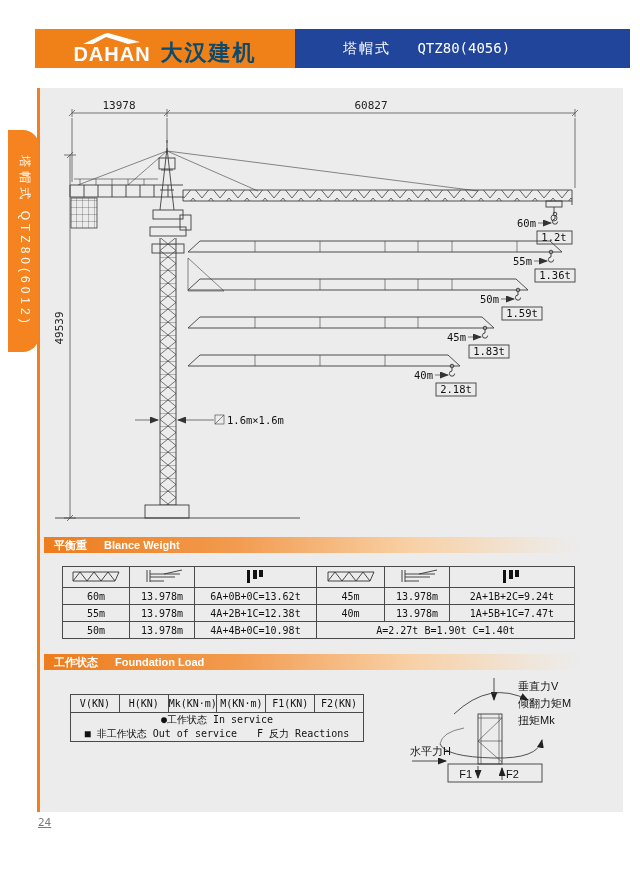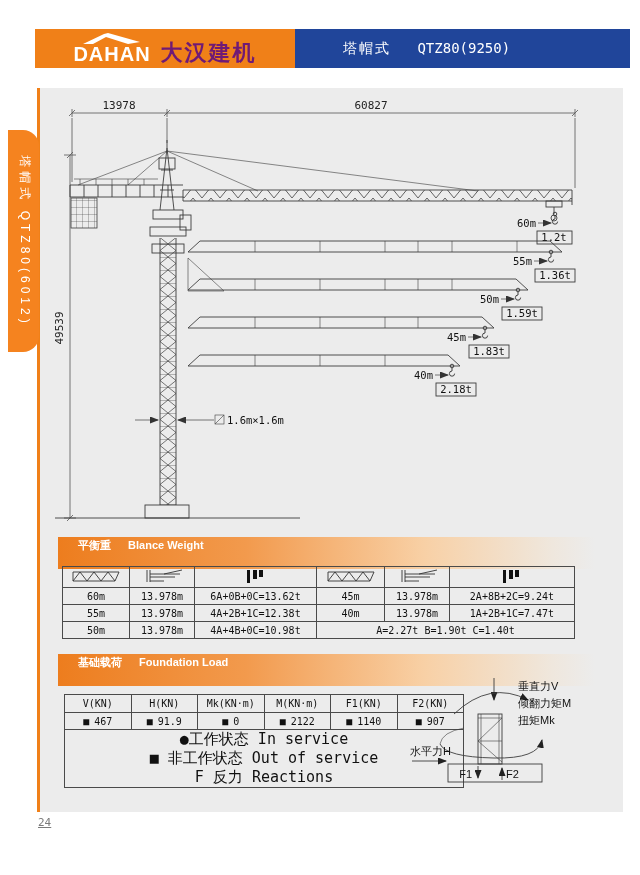--- a/index.html
+++ b/index.html
@@ -6,48 +6,48 @@
   .page{position:relative;width:640px;height:875px;background:#ffffff;overflow:hidden;
         font-family:"Liberation Sans",sans-serif;}
   
   .hdr-orange{position:absolute;left:35px;top:29px;width:260px;height:39px;background:#f08018;
               display:flex;align-items:center;justify-content:center;}
   .hdr-blue{position:absolute;left:295px;top:29px;width:335px;height:39px;background:#20459a;
             display:flex;align-items:center;}
   .logo{display:flex;align-items:flex-end;justify-content:flex-end;}
   .logo-en-wrap{display:flex;flex-direction:column;align-items:center;line-height:1;}
   .logo-en{color:#fff;font-weight:bold;font-size:20px;letter-spacing:1px;font-family:"Liberation Sans",sans-serif;}
-  .logo-cn{color:#701a75;font-weight:bold;font-size:22px;margin-left:10px;letter-spacing:2px;line-height:1;}
+  .logo-cn{color:#0c4a6e;font-weight:bold;font-size:22px;margin-left:10px;letter-spacing:2px;line-height:1;}
   .model-line{color:#fff;font-size:14px;padding-left:48px;font-family:"DejaVu Sans Mono",monospace;}
   .model-line .cn{letter-spacing:2px;margin-right:18px;font-family:Liberation Sans, sans-serif;}
   
   .side-rail{position:absolute;left:37px;top:88px;width:3px;height:724px;background:#f08018;}
   .side-tab{position:absolute;left:8px;top:130px;width:31px;height:222px;background:#f5831f;
             border-radius:0 16px 16px 0;z-index:3;}
   .side-tab span{position:absolute;left:50%;top:50%;transform:translate(-50%,-50%) rotate(90deg);
             white-space:nowrap;color:#fff;font-size:12px;letter-spacing:4px;}
   
   .canvas{position:absolute;left:40px;top:88px;width:583px;height:724px;background:#ececec;}
   .crane-svg{position:absolute;left:40px;top:88px;}
   
-  .sec-bar{position:absolute;left:58px;width:537px;height:32px;line-height:16px;color:#fff;
-           font-size:11px;font-weight:bold;padding-left:20px;box-sizing:border-box;
+  .sec-bar{position:absolute;left:44px;width:537px;height:16px;line-height:16px;color:#fff;
+           font-size:11px;font-weight:bold;padding-left:10px;box-sizing:border-box;
            background:linear-gradient(90deg,#ed7d1e 0%,#f29a4d 35%,#f8d0a5 68%,#efe7dd 92%,#ececec 100%);}
   .sec-bar .en{margin-left:14px;font-weight:bold;}
   
   table{border-collapse:collapse;table-layout:fixed;}
   td{border:1px solid #4a4a4a;text-align:center;vertical-align:middle;padding:0;
      font:10px "DejaVu Sans Mono",monospace;color:#111;}
   .bw-table{position:absolute;left:62px;top:566px;width:512px;}
   .bw-table tr.icons td{height:20px;}
   .bw-table tr.vals td{height:16px;}
-  .fl-table{position:absolute;left:64px;top:694px;width:400px;}
+  .fl-table{position:absolute;left:70px;top:694px;width:294px;}
   .fl-table tr.hd td{height:17px;}
   .fl-table tr.vals td{height:16px;}
-  .fl-table tr.legend td{height:18px;font-size:15px;}
+  .fl-table tr.legend td{height:18px;font-size:10px;}
   .fl-table .mk{margin-right:5px;}
   .legend-part{margin:0 7px;white-space:nowrap;}
   .fnd-svg{position:absolute;left:410px;top:664px;}
   .pagenum{position:absolute;left:38px;top:816px;font:11px "DejaVu Sans Mono",monospace;color:#7a7a7a;text-decoration:underline;}
   
   .ln{stroke:#3d3d3d;stroke-width:0.9;fill:none;}
   .thin{stroke:#3d3d3d;stroke-width:0.6;fill:none;}
   .dimln{stroke:#555;stroke-width:0.8;fill:none;}
   text.dim{font:11px "DejaVu Sans Mono",monospace;fill:#222;}
   text.lbl{font:10.5px "DejaVu Sans Mono",monospace;fill:#111;}
@@ -65,21 +65,21 @@
           <polygon points="0,11 21,1 25,0 57,9 45,11 23,4 10,11" fill="#ffffff"></polygon>
         </svg>
         <span class="logo-en">DAHAN</span>
       </div>
       <span class="logo-cn">大汉建机</span>
     </div>
   </div>
   <div class="hdr-blue">
     <div class="model-line">
       <span class="cn">塔帽式</span>
-      <span>QTZ80(9250)</span>
+      <span>QTZ80(4056)</span>
     </div>
   </div>
 
   <div class="side-rail"></div>
   <div class="side-tab">
     <span>塔帽式 QTZ80(6012)</span>
   </div>
 
   <div class="canvas"></div>
 
@@ -250,61 +250,53 @@
               <rect x="13" y="1" width="4" height="7" fill="#111"></rect>
             </svg>
       </td>
     </tr>
     <tr class="vals">
       <td>60m</td>
       <td>13.978m</td>
       <td>6A+0B+0C=13.62t</td>
       <td>45m</td>
       <td>13.978m</td>
-      <td>2A+8B+2C=9.24t</td>
+      <td>2A+1B+2C=9.24t</td>
     </tr>
     <tr class="vals">
       <td>55m</td>
       <td>13.978m</td>
       <td>4A+2B+1C=12.38t</td>
       <td>40m</td>
       <td>13.978m</td>
-      <td>1A+2B+1C=7.47t</td>
+      <td>1A+5B+1C=7.47t</td>
     </tr>
     <tr class="vals">
       <td>50m</td>
       <td>13.978m</td>
       <td>4A+4B+0C=10.98t</td>
       <td colspan="3">A=2.27t B=1.90t C=1.40t</td>
     </tr>
   </tbody>
     </table>
 
   <div class="sec-bar" style="top:654px;">
-    <span>基础载荷</span>
+    <span>工作状态</span>
     <span class="en">Foundation Load</span>
   </div>
 
   <table class="fl-table">
     <tbody>
         <tr class="hd">
       <td>V(KN)</td>
       <td>H(KN)</td>
       <td>Mk(KN·m)</td>
       <td>M(KN·m)</td>
       <td>F1(KN)</td>
       <td>F2(KN)</td>
-    </tr>
-    <tr class="vals">
-      <td><span class="mk">■</span><span>467</span></td>
-      <td><span class="mk">■</span><span>91.9</span></td>
-      <td><span class="mk">■</span><span>0</span></td>
-      <td><span class="mk">■</span><span>2122</span></td>
-      <td><span class="mk">■</span><span>1140</span></td>
-      <td><span class="mk">■</span><span>907</span></td>
     </tr>
     <tr class="legend">
       <td colspan="6">
         <span class="legend-part">●工作状态 In service</span>
         <span class="legend-part">■ 非工作状态 Out of service</span>
         <span class="legend-part">F 反力 Reactions</span>
       </td>
     </tr>
   </tbody>
     </table>

